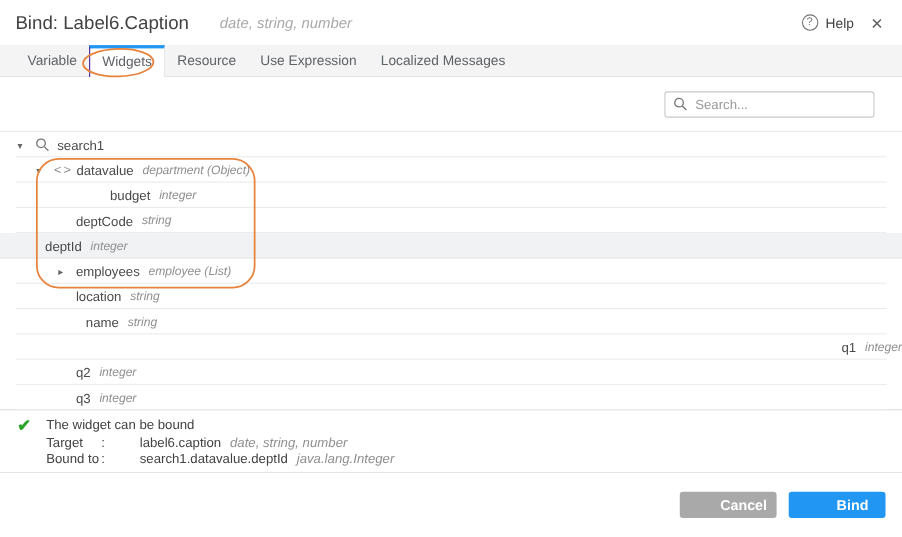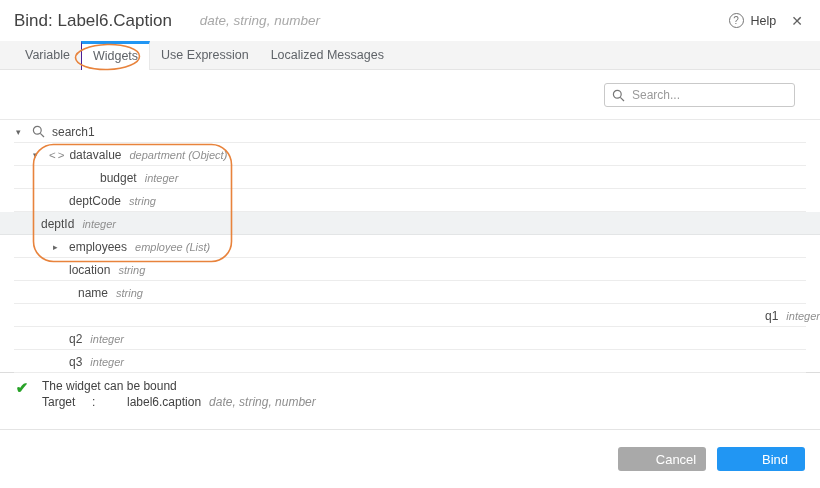--- a/index.html
+++ b/index.html
@@ -73,21 +73,21 @@
   .check-glyph { color: #28a228; font-size: 15px; font-weight: bold; width: 24px; text-align: center; margin-right: 8px; line-height: 17px; }
   .status-lines { font-size: 12px; color: #424242; line-height: 15.5px; }
   .status-label { display: inline-block; width: 50px; }
   .status-colon { display: inline-block; width: 35px; }
   .status-hint { font-style: italic; color: #8f8f8f; margin-left: 8px; }
 
   
   .button-bar { height: 58px; display: flex; justify-content: flex-end; align-items: flex-start; gap: 11px; padding: 17px 15px 0 0; }
   .btn {
     width: 88px; height: 24px; border: none; border-radius: 3px; color: #fff;
-    font-size: 13px; font-weight: normal; font-family: "Liberation Sans", sans-serif; cursor: pointer; padding-left: 34px;
+    font-size: 13px; font-weight: bold; font-family: "Liberation Sans", sans-serif; cursor: pointer; padding-left: 34px;
   }
   .btn-cancel { background: #a9a9a9; }
   .btn-bind { background: #2196f3; }
 
   
   .annotations { position: absolute; left: 0; top: 0; width: 820px; height: 488px; pointer-events: none; z-index: 10; }
 </style>
 </head>
 <body>
 
@@ -97,20 +97,21 @@
   <span class="header-right">
     <span class="help-circle">?</span>
     <span class="help-label">Help</span>
     <span class="close-x">✕</span>
   </span>
 </div>
 
 <div class="tab-bar">
     <div class="tab">Variable</div>
     <div class="tab active">Widgets</div>
+    <div class="tab">Resource</div>
     <div class="tab">Use Expression</div>
     <div class="tab">Localized Messages</div>
   </div>
 
 <div class="search-section">
   <span class="search-box">
     <span class="sicon">
       <svg width="13" height="13" viewBox="0 0 13 13">
           <circle cx="5.3" cy="5.3" r="3.9" fill="none" stroke="#767676" stroke-width="1.2"></circle>
           <line x1="8.3" y1="8.3" x2="12" y2="12" stroke="#767676" stroke-width="1.2"></line>
@@ -183,20 +184,21 @@
       <span class="node-type">integer</span>
     </div>
   </div>
 
 <div class="status">
   <span class="check-glyph">✔</span>
   <div class="status-lines">
     <div>The widget can be bound</div>
     <div id="status-rows">
         <div><span class="status-label">Target</span><span class="status-colon">:</span><span class="status-value">label6.caption</span><span class="status-hint">date, string, number</span></div>
+        <div><span class="status-label">Bound to</span><span class="status-colon">:</span><span class="status-value">search1.datavalue.deptId</span><span class="status-hint">java.lang.Integer</span></div>
       </div>
   </div>
 </div>
 
 <div class="button-bar">
   <button class="btn btn-cancel">Cancel</button>
   <button class="btn btn-bind">Bind</button>
 </div>
 
 <svg class="annotations" width="820" height="488" viewBox="0 0 820 488">

